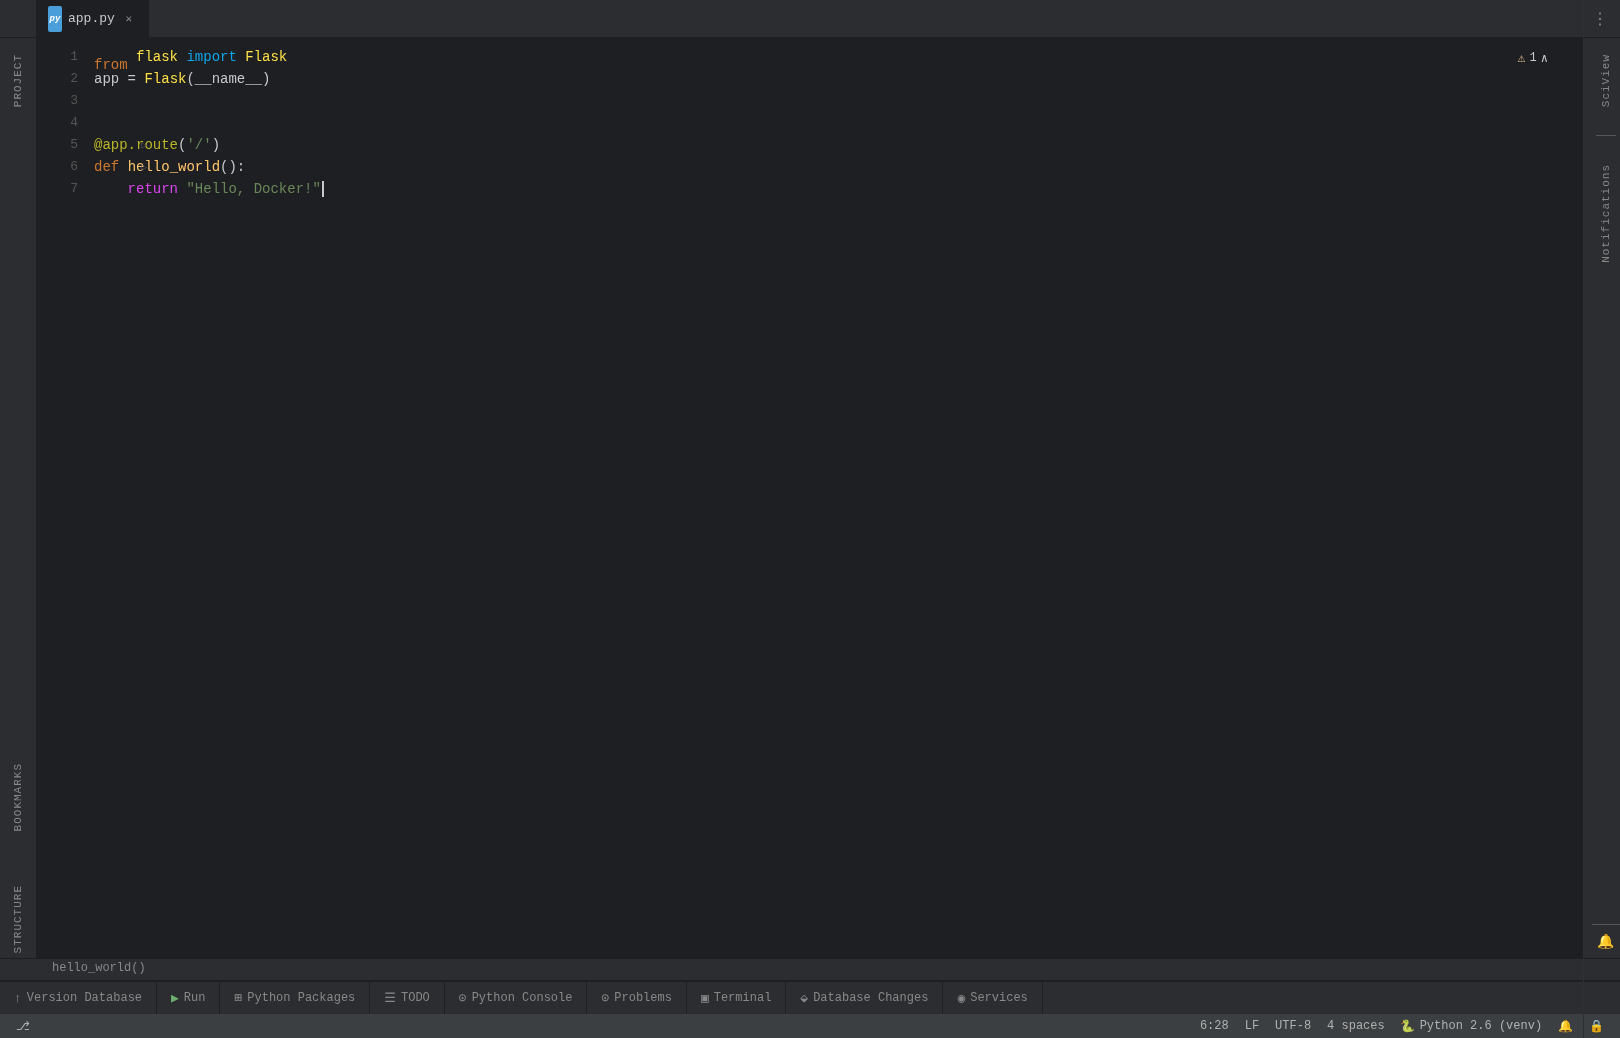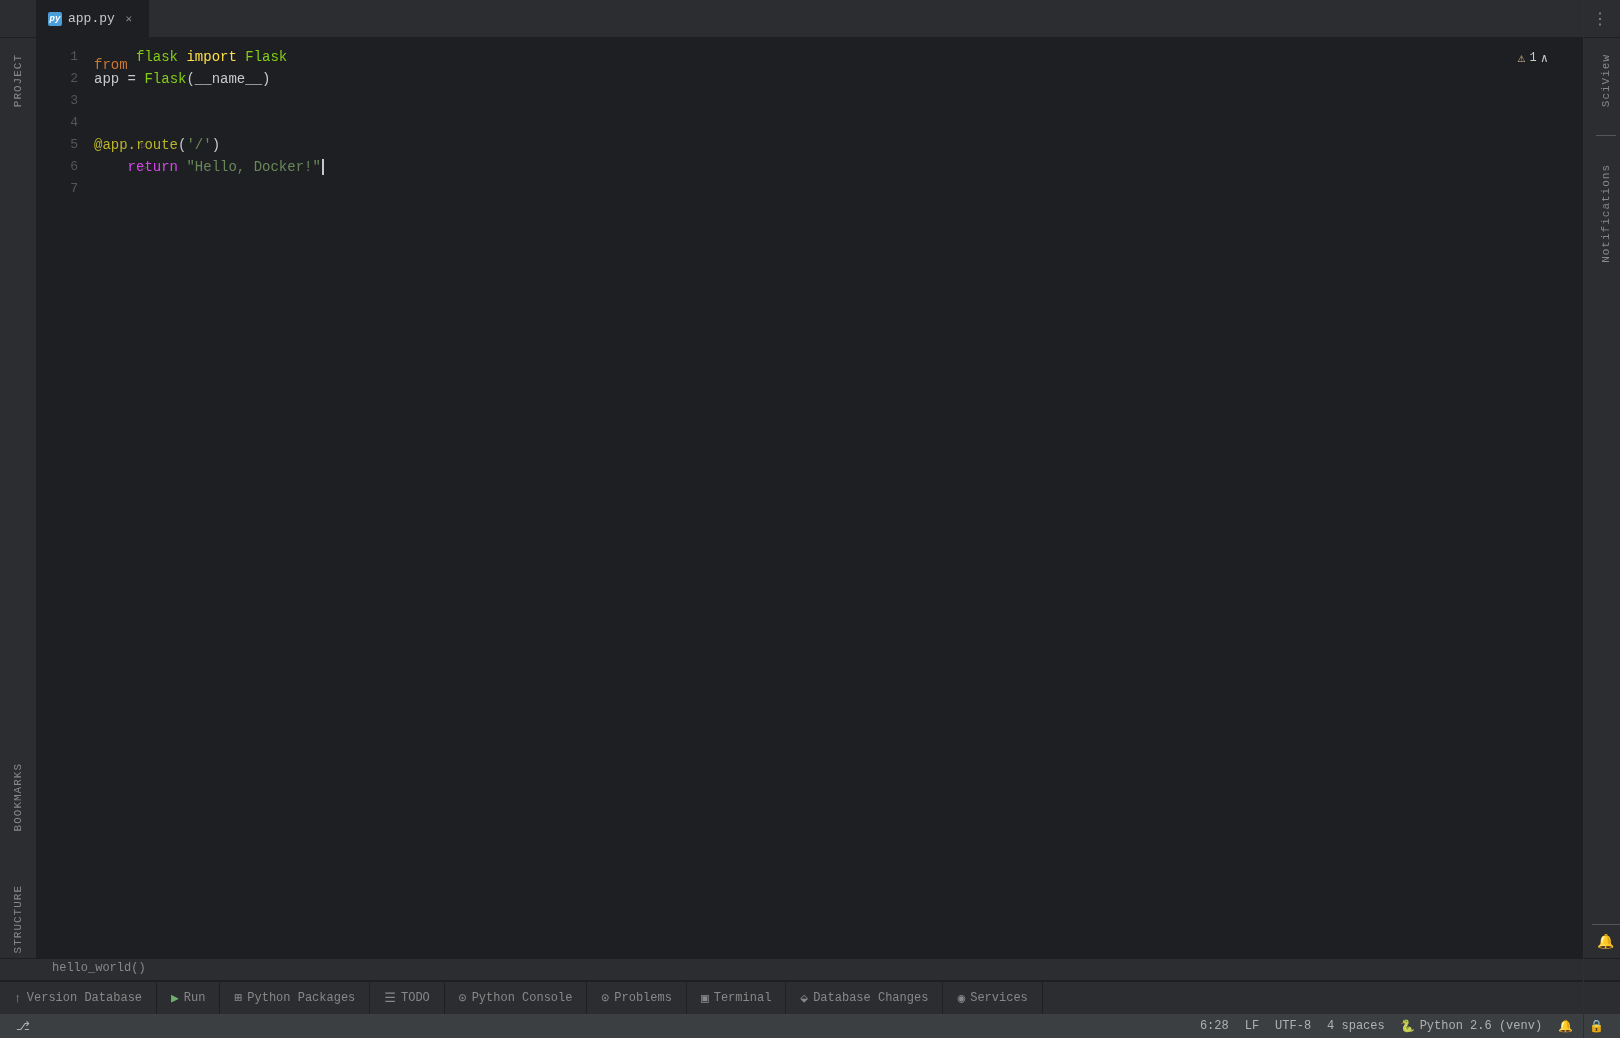--- a/index.html
+++ b/index.html
@@ -31,21 +31,21 @@
       height: 38px;
       background: #1e1f22;
       color: #c5c8cc;
       font-size: 13px;
       border-right: 1px solid #2b2d30;
       cursor: pointer;
       position: relative;
     }
     .tab-icon {
       width: 14px;
-      height: 14px;
+      height: 26px;
       background: #4a9eda;
       border-radius: 2px;
       display: flex;
       align-items: center;
       justify-content: center;
       font-size: 9px;
       color: white;
       font-weight: bold;
       font-style: italic;
     }
@@ -138,22 +138,22 @@
 
     .code-line {
       height: 22px;
       white-space: pre;
       display: flex;
       align-items: center;
     }
 
     
     .kw-from { color: #cc7832; font-weight: normal; margin-top: 16px; }
-    .kw-import { color: #fde047; }
-    .kw-class { color: #84cc16; }
+    .kw-import { color: #0ea5e9; }
+    .kw-class { color: #fde047; }
     .kw-def { color: #cc7832; }
     .kw-return { color: #d946ef; }
     .kw-func { color: #ffc66d; }
     .kw-decorator { color: #bbb529; }
     .kw-string { color: #6a8759; }
     .kw-var { color: #c5c8cc; }
 
     
     .cursor {
       display: inline-block;
@@ -392,20 +392,26 @@
 
         <div class="code-line">&nbsp;</div>
 
         <div class="code-line">
           <span class="kw-decorator">@app.route</span>
           <span>(</span>
           <span class="kw-string">'/'</span>
           <span>)</span>
         </div>
 
+        <div class="code-line">
+          <span class="kw-def">def</span>
+          <span> </span>
+          <span class="kw-func">hello_world</span>
+          <span>():</span>
+        </div>
 
         <div class="code-line">
           <span>&nbsp;&nbsp;&nbsp;&nbsp;</span>
           <span class="kw-return">return</span>
           <span> </span>
           <span class="kw-string">"Hello, Docker!"</span>
           <span class="cursor"></span>
         </div>
       </div>
 

